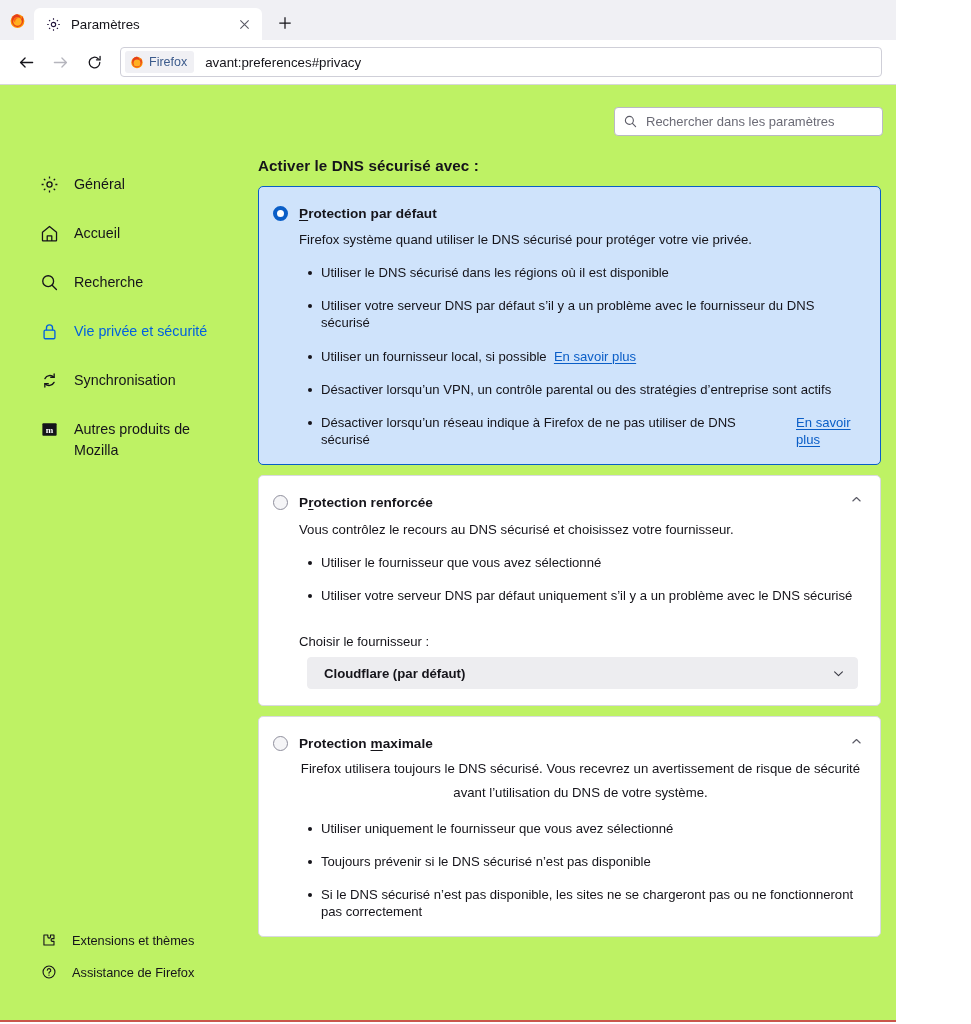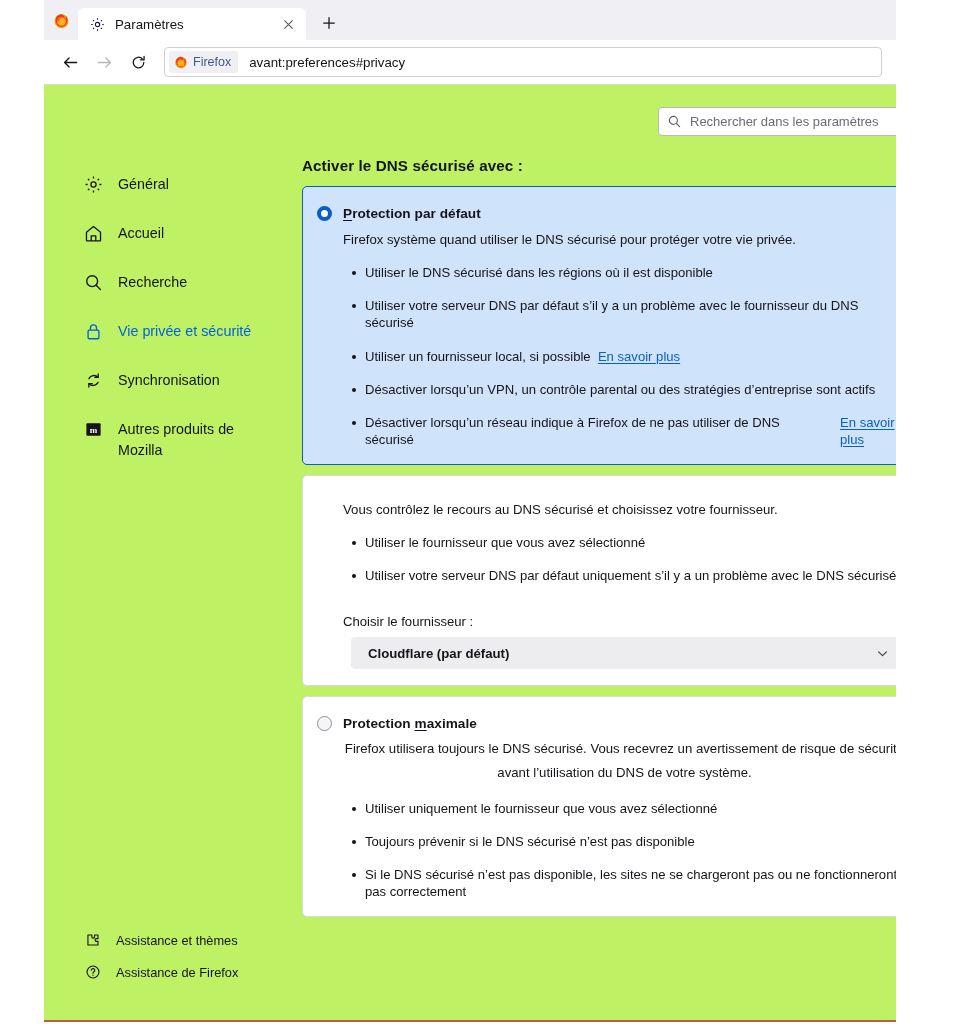--- a/index.html
+++ b/index.html
@@ -5,21 +5,21 @@
 <style>
   * { box-sizing: border-box; }
   html, body {
     margin: 0; padding: 0;
     width: 971px; height: 1024px;
     overflow: hidden;
     background: #ffffff;
     font-family: "Liberation Sans", "DejaVu Sans", sans-serif;
     -webkit-font-smoothing: antialiased;
   }
-  #app { position: relative; width: 896px; height: 1024px; background:#fff;padding-left:44px; }
+  #app { position: relative; width: 896px; height: 1024px; background:#fff; }
 
   
   .tabstrip {
     height: 40px;
     background: #f0f0f4;
     display: flex;
     align-items: flex-end;
     padding: 0 0 0 0;
     position: relative;
   }
@@ -491,21 +491,21 @@
         <span class="lbl">Autres produits de Mozilla</span>
       </div>
 
       <div class="sidebar-footer">
         <div class="foot-item">
           <span class="ico">
             <svg width="16" height="16" viewBox="0 0 18 18" fill="none" stroke="#15141a" stroke-width="1.25" stroke-linejoin="round">
               <path d="M3.3 3.3h4.4v2.1a1.5 1.5 0 1 0 3 0V3.3h3.9v4.2h-1.8a1.5 1.5 0 1 0 0 3h1.8v4.2H3.3z"></path>
             </svg>
           </span>
-          <span>Assistance et thèmes</span>
+          <span>Extensions et thèmes</span>
         </div>
         <div class="foot-item">
           <span class="ico">
             <svg width="16" height="16" viewBox="0 0 18 18" fill="none" stroke="#15141a" stroke-width="1.25">
               <circle cx="9" cy="9" r="6.7"></circle>
               <path d="M7.1 7.1a1.95 1.95 0 1 1 2.6 1.85c-.5.2-.7.6-.7 1.1v.4" stroke-linecap="round"></path>
               <circle cx="9" cy="12.6" r="0.72" fill="#15141a" stroke="none"></circle>
             </svg>
           </span>
           <span>Assistance de Firefox</span>
@@ -536,20 +536,24 @@
               <span class="ltext">Désactiver lorsqu’un réseau indique à Firefox de ne pas utiliser de DNS sécurisé</span>
               <span class="rlink">
                 <a class="learn" href="#">En savoir plus</a>
               </span>
             </span>
           </li>
         </ul>
       </div>
 
       <div class="card">
+        <div class="card-head">
+          <span class="radio"></span>
+          <span class="card-title"><span>P</span><u>r</u><span>otection renforcée</span></span>
+        </div>
         <span class="collapse-btn">
           <svg width="11" height="11" viewBox="0 0 12 12" fill="none" stroke="#5b5b66" stroke-width="1.25" stroke-linecap="round" stroke-linejoin="round">
             <path d="M2 7.6L6 3.8l4 3.8"></path>
           </svg>
         </span>
         <div class="card-desc">Vous contrôlez le recours au DNS sécurisé et choisissez votre fournisseur.</div>
         <ul class="bullets">
           <li>Utiliser le fournisseur que vous avez sélectionné</li>
           <li>Utiliser votre serveur DNS par défaut uniquement s’il y a un problème avec le DNS sécurisé</li>
         </ul>

